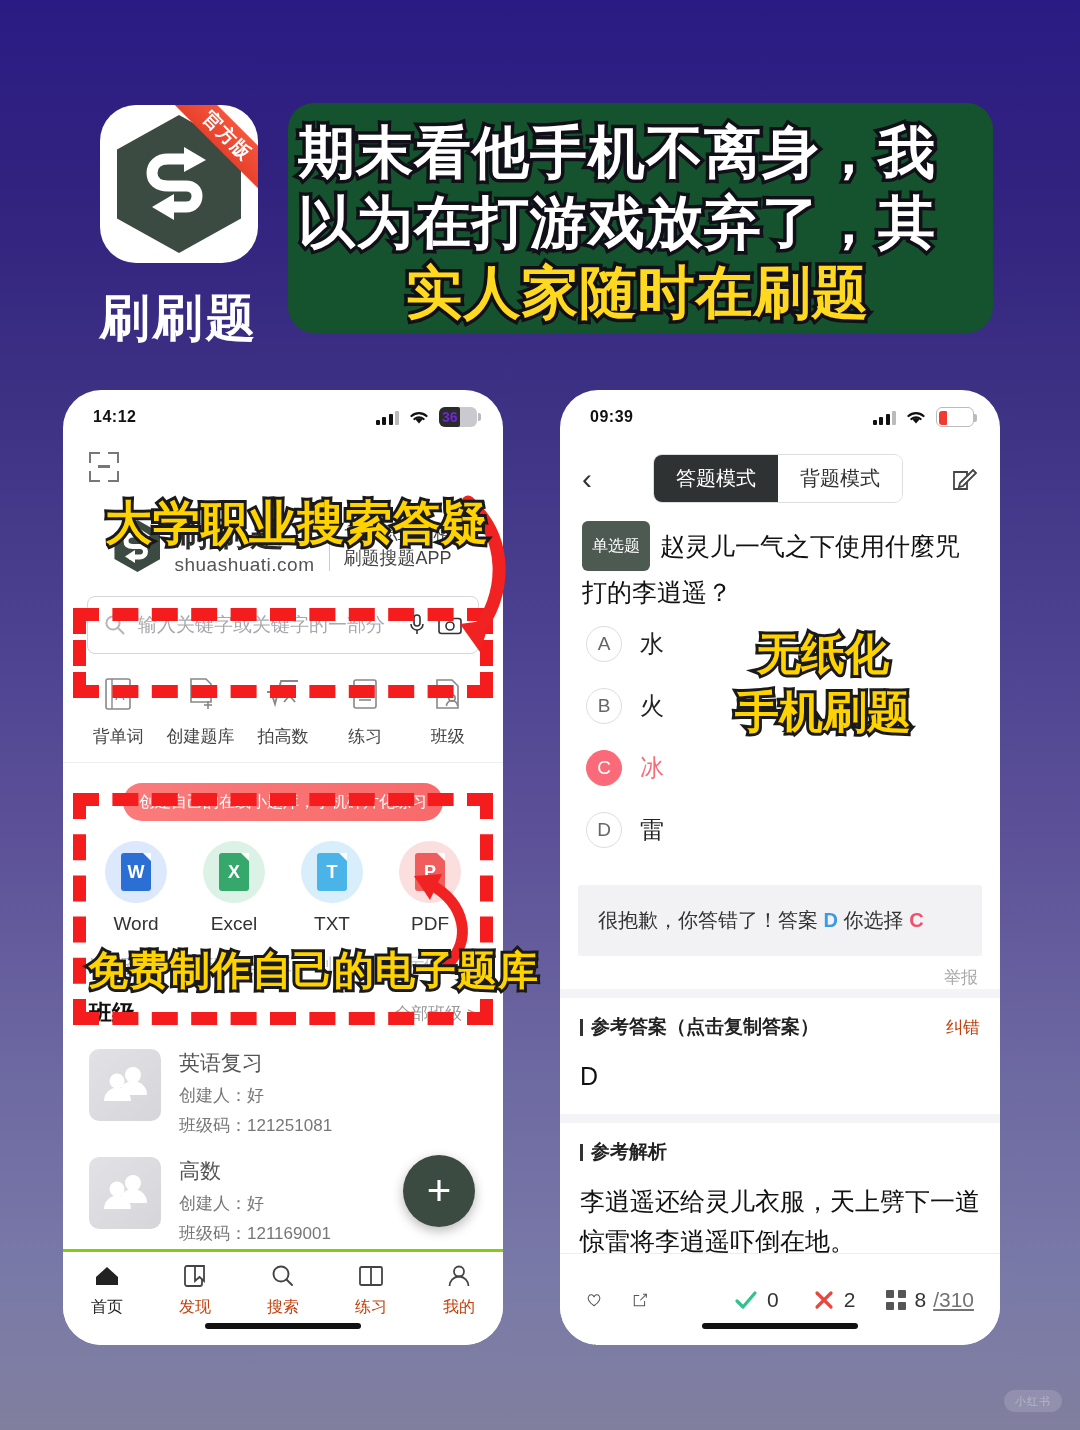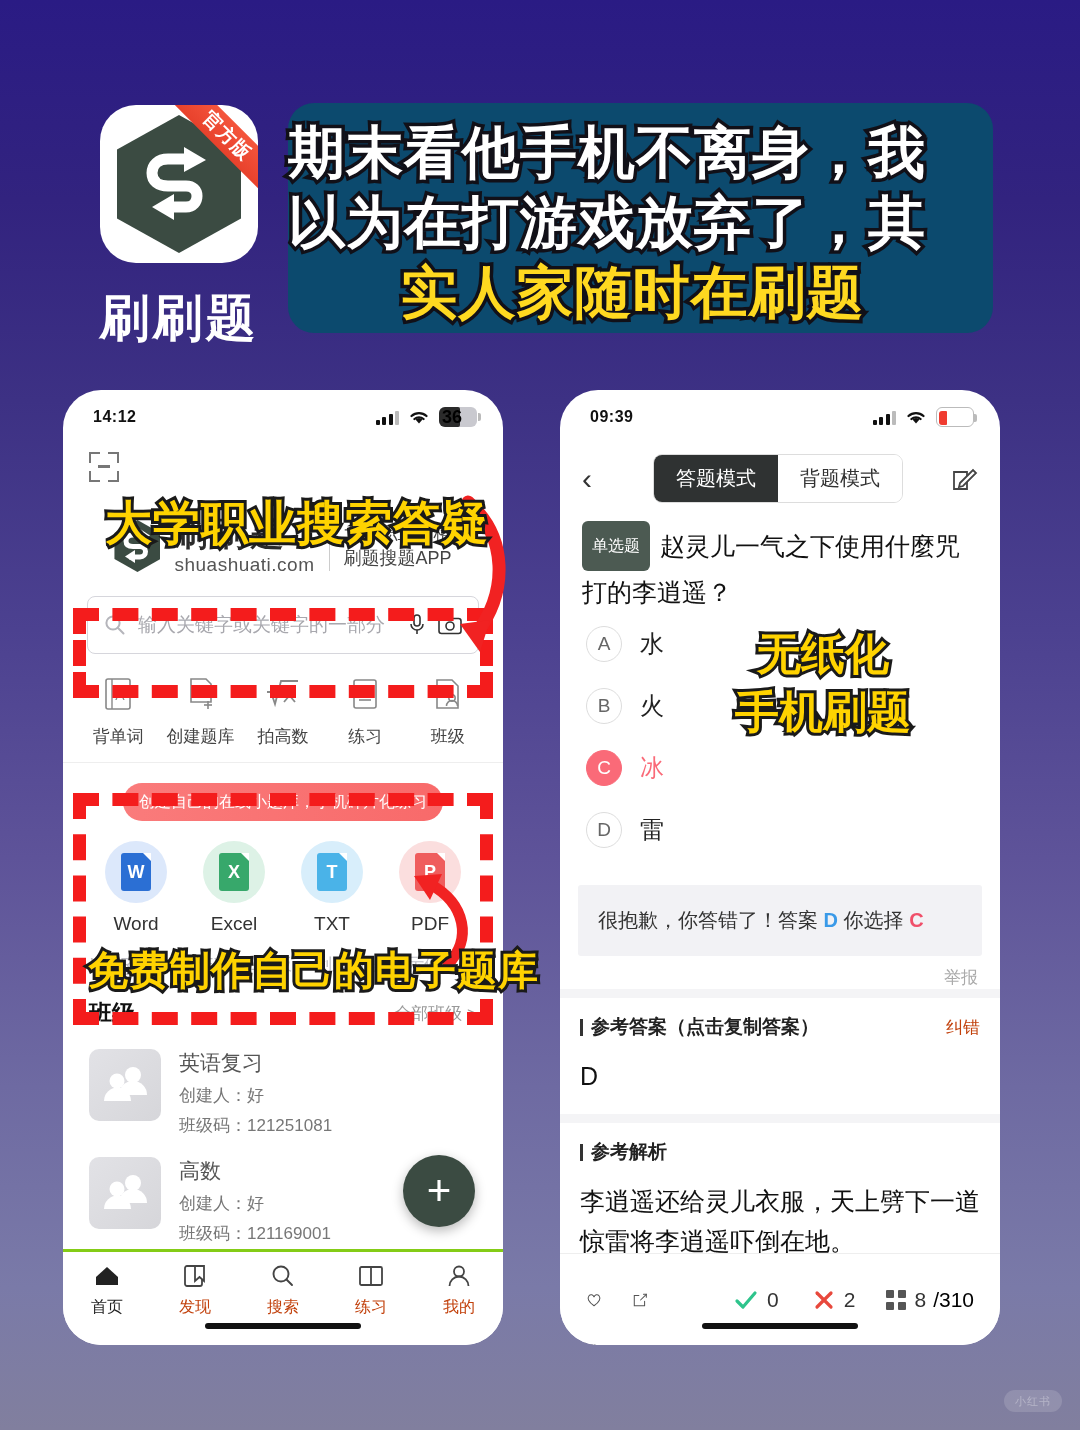--- a/index.html
+++ b/index.html
@@ -47,22 +47,22 @@
     letter-spacing: 1px;
   }
   .brand-name {
     margin-top: 22px; color: #ffffff;
     font-size: 50px; font-weight: bold; letter-spacing: 3px;
   }
 
   .headline {
     position: absolute; left: 288px; top: 103px;
     width: 705px; height: 230px;
-    background: #0c4a6e; border-radius: 26px;
-    padding: 14px 16px 0 0;
+    background: #14532d; border-radius: 26px;
+    padding: 14px 16px 0 10px;
   }
   .hl-line {
     font-size: 57px; font-weight: bold; line-height: 70px;
     color: #ffffff; letter-spacing: 1px;
     -webkit-text-stroke: 7px #111018;
     paint-order: stroke fill;
     text-align: left;
     white-space: nowrap;
   }
   .hl-line.yellow { color: #ffd920; text-align: center; }
@@ -85,21 +85,21 @@
   .sb-right { display: flex; align-items: center; gap: 9px; }
   .sig { display: flex; align-items: flex-end; gap: 2.5px; height: 15px; }
   .sig i { width: 4px; background: #111; border-radius: 1px; display:block; }
   .sig i:nth-child(1){height:5px} .sig i:nth-child(2){height:8px}
   .sig i:nth-child(3){height:11px} .sig i:nth-child(4){height:14px;background:#bbb}
   .batt {
     width: 38px; height: 20px; border-radius: 6px; position: relative;
     display: flex; align-items: center; background:#c9c9cf;
   }
   .batt-fill { height:100%; border-radius:6px 2px 2px 6px; background:#2b2b2b; }
-  .batt-num { position:absolute; left:3px; top:0; font-size:18px; font-weight:bold; color:#000000; line-height:20px; }
+  .batt-num { position:absolute; left:3px; top:0; font-size:14px; font-weight:bold; color:#6d28d9; line-height:20px; }
   .batt-low { position:absolute; left:2px; top:3px; width:8px; height:14px; background:#f03c30; border-radius:3px 1px 1px 3px;}
   .batt::after{ content:''; position:absolute; right:-4px; top:6px; width:3px;height:8px;background:#bbb;border-radius:0 2px 2px 0;}
 
   
   .scan-icon { margin: 14px 0 0 26px; width: 30px; height: 30px; position: relative; }
   .scan-icon span { position:absolute; width:11px; height:11px; border:2.5px solid #777; }
   .scan-icon span:nth-child(1){left:0;top:0;border-right:none;border-bottom:none;}
   .scan-icon span:nth-child(2){right:0;top:0;border-left:none;border-bottom:none;}
   .scan-icon span:nth-child(3){left:0;bottom:0;border-right:none;border-top:none;}
   .scan-icon span:nth-child(4){right:0;bottom:0;border-left:none;border-top:none;}
@@ -248,21 +248,21 @@
   .sec-body { font-size: 25px; color:#111; margin-top: 16px; line-height: 40px; }
 
   .qbottom {
     position:absolute; bottom: 0; left:0; width:100%; height: 92px;
     border-top:1px solid #eee; background:#fff;
     display:flex; align-items:center; padding: 0 26px; gap: 30px;
   }
   .qb-stats { display:flex; align-items:center; gap: 34px; margin-left: 56px; }
   .qb-stat { display:flex; align-items:center; gap:9px; font-size:21px; color:#333; }
   .qb-prog { margin-left:auto; display:flex; align-items:center; gap:7px; font-size:21px; color:#333;}
-  .qb-prog .tot { color:#000000; }
+  .qb-prog .tot { color:#737373;text-decoration:underline; }
 
   .arrow-red { position:absolute; z-index: 26; }
 
   .watermark {
     position:absolute; right: 18px; bottom: 18px;
     width: 58px; height: 22px; border-radius:11px;
     background: rgba(255,255,255,.14);
     font-size: 11px; color: rgba(255,255,255,.32);
     display:flex; align-items:center; justify-content:center;
     letter-spacing:1px;

